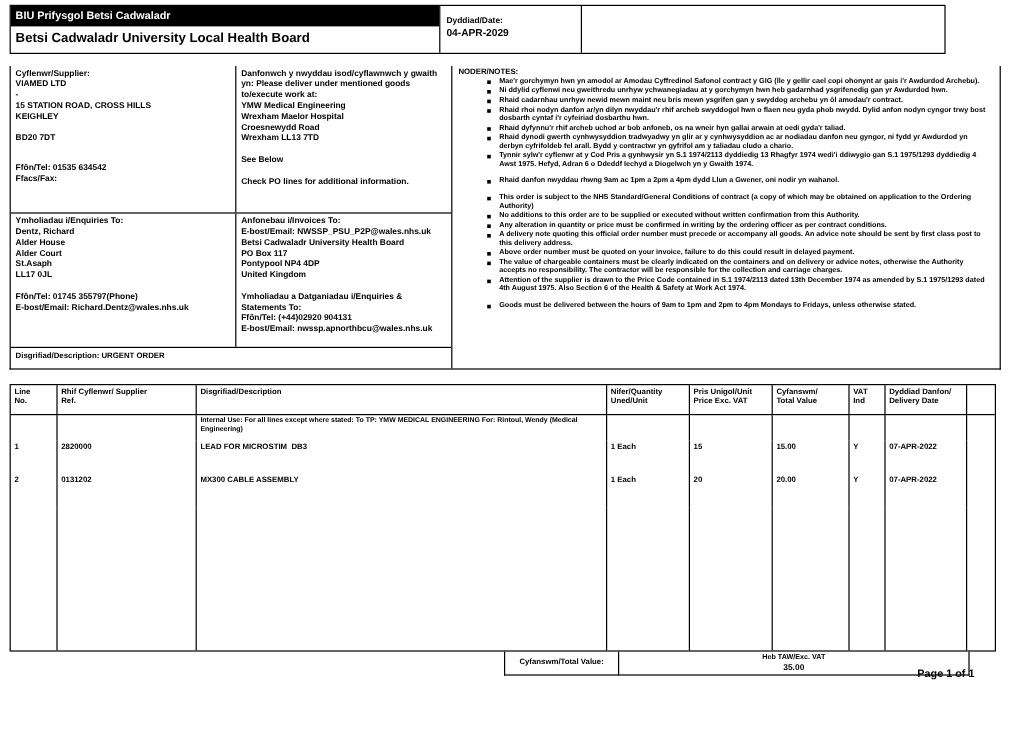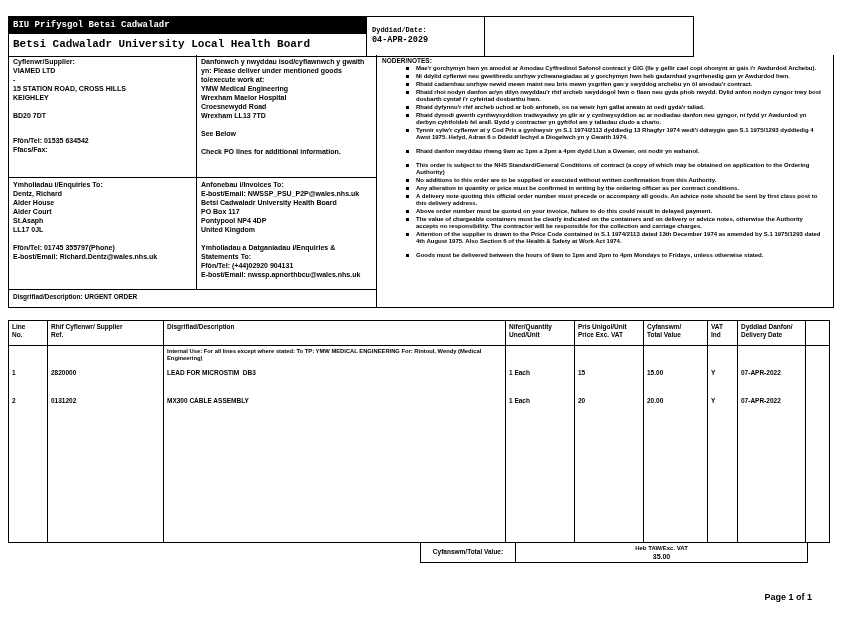--- a/index.html
+++ b/index.html
@@ -6,21 +6,21 @@
   html,body { background:#fff; }
   body {
     width:842px; height:618px;
     font-family:"Liberation Sans", sans-serif;
     color:#000; font-weight:bold;
     -webkit-font-smoothing:antialiased;
   }
   .page { position:relative; width:842px; height:618px; background:#fff; overflow:hidden; }
 
   
-  .header-block { position:absolute; left:8px; top:16px; width:686px; height:41px; display:flex; border:1.5px solid #000; background:#fff;font-family:Liberation Mono, monospace; }
+  .header-block { position:absolute; left:8px; top:4px; width:780px; height:41px; display:flex; border:1.5px solid #000; background:#fff; }
   .hb-org { width:358px; border-right:1px solid #000; display:flex; flex-direction:column; }
   .org-welsh { background:#000; color:#fff; font-size:9px; padding:3px 4px 2px; height:17px; }
   .org-english { font-size:11px; padding:4px 4px 0; }
   .hb-title { width:160px; border-right:1px solid #000; font-size:9px; padding:8px 8px 0; line-height:14px; }
   .hb-date { width:118px; border-right:1px solid #000; padding:9px 5px 0; font-size:7px; }
   .hb-date .val { font-size:8.5px; margin-top:1px; }
   .hb-order { flex:1; padding:9px 5px 0; font-size:7px; }
   .hb-order .val { font-size:8.5px; margin-top:4px; }
 
   
@@ -61,21 +61,21 @@
 
   
   .totals-row { position:absolute; left:8px; top:543px; width:800px; height:20px; display:flex; }
   .tr-spacer { width:412px; }
   .tr-label { width:96px; border:1px solid #000; border-top:none; text-align:center; font-size:6.5px; line-height:17px; }
   .tr-value { flex:1; border:1px solid #000; border-top:none; border-left:none; text-align:center; padding-top:1px; }
   .tr-value .l1 { font-size:6px; line-height:8px; }
   .tr-value .l2 { font-size:7px; line-height:9px; }
 
   
-  .page-footer { position:absolute; right:30px; top:592px; font-size:9px;text-align:center; }
+  .page-footer { position:absolute; right:30px; top:556px; font-size:9px;text-align:center; }
 </style>
 </head>
 <body>
 
 <div class="page" data-name="purchase-order-document">
 
   <div class="header-block" data-name="document-header">
     <div class="hb-org" data-name="organisation-block">
       <div class="org-welsh" data-name="org-name-welsh" data-bind="header.org_name_welsh">BIU Prifysgol Betsi Cadwaladr</div>
       <div class="org-english" data-name="org-name-english" data-bind="header.org_name_english">Betsi Cadwaladr University Local Health Board</div>

